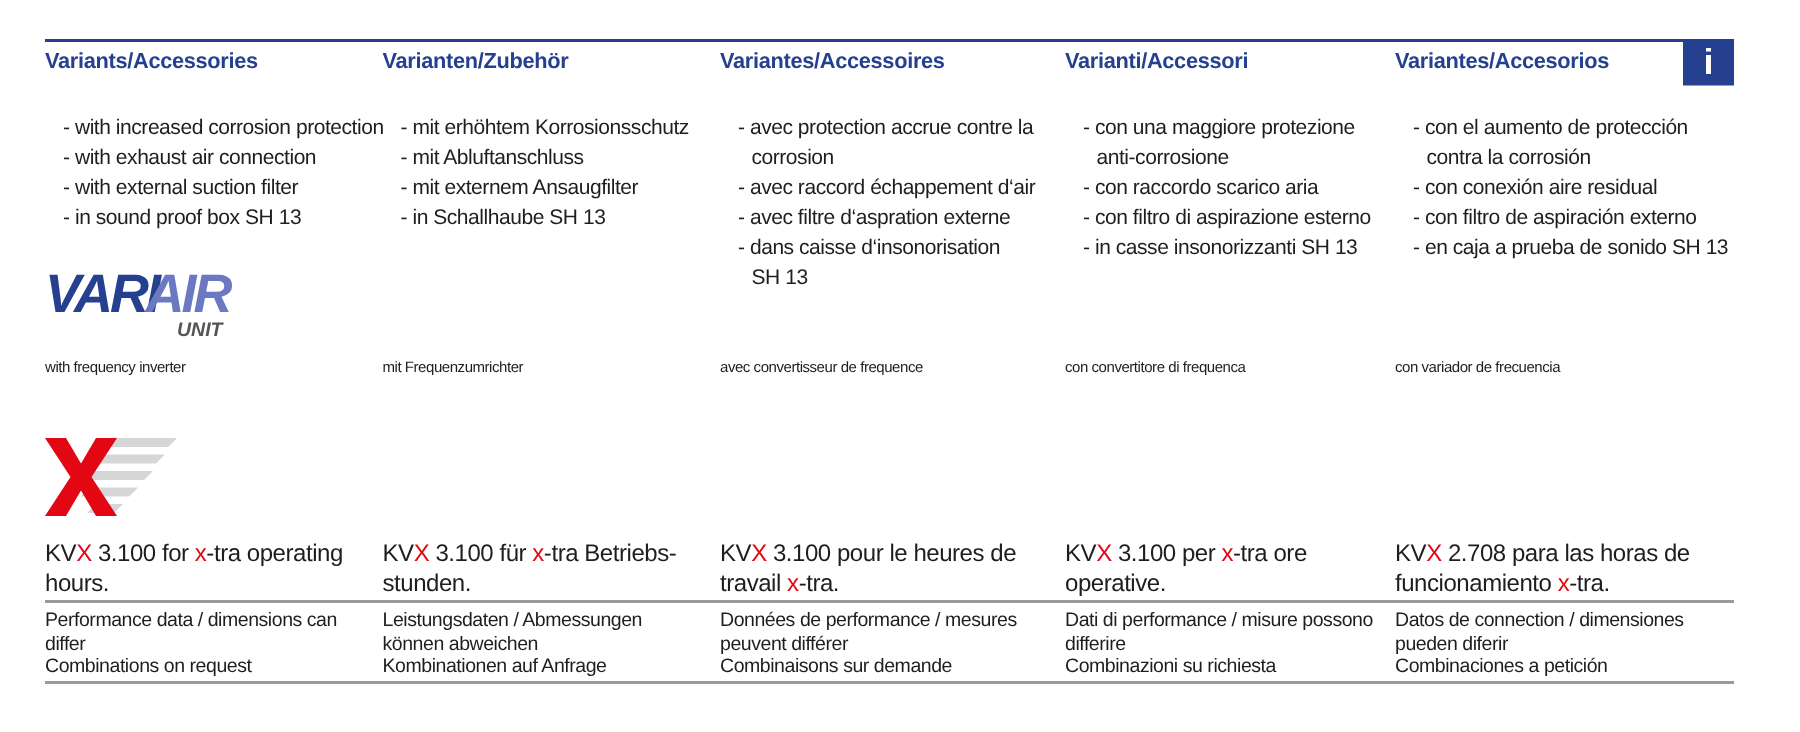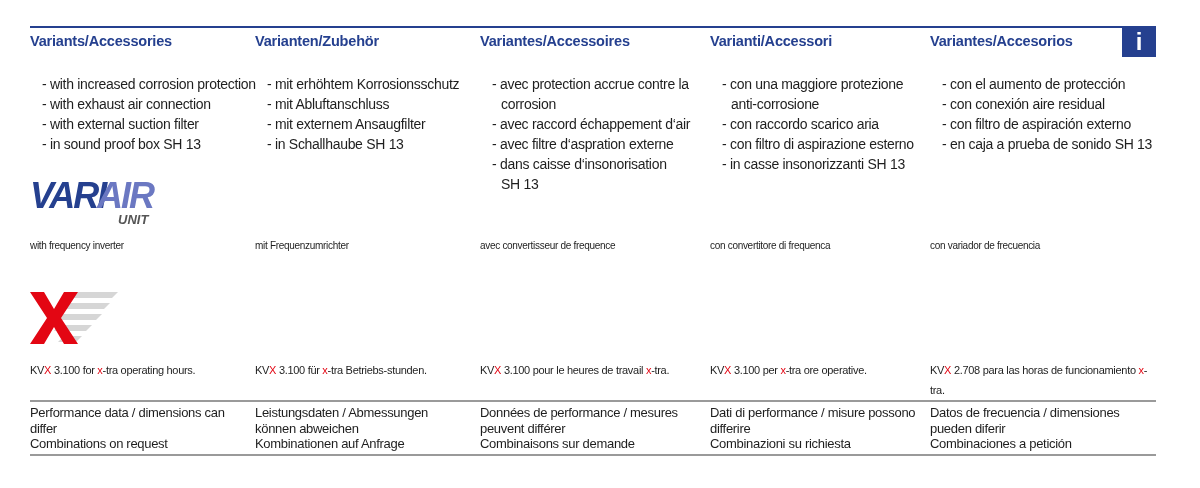--- a/index.html
+++ b/index.html
@@ -11,21 +11,21 @@
   .info-box span { color: #ffffff; font-weight: bold; font-size: 24px; font-family: "Liberation Sans", sans-serif; line-height: 1; }
   .col { position: absolute; width: 224px; }
   .c0 { left: 30px; } .c1 { left: 255px; } .c2 { left: 480px; } .c3 { left: 710px; } .c4 { left: 930px; }
   .heading { position: absolute; top: 33px; font-size: 14.5px; font-weight: bold; color: #25408f; letter-spacing: -0.2px; white-space: nowrap; text-align: center; }
   .list { position: absolute; top: 62px; font-size: 14px; line-height: 20px; letter-spacing: -0.3px; margin: 12px; padding: 0; list-style: none; }
   .list li { white-space: nowrap; }
   .list li .cont { display: block; padding-left: 9px; }
   .logo-variair { position: absolute; left: 30px; top: 174px; width: 130px; height: 54px; }
   .freq { position: absolute; top: 240px; font-size: 10px; letter-spacing: -0.3px; white-space: nowrap; }
   .logo-x { position: absolute; left: 30px; top: 292px; width: 88px; height: 52px; }
-  .kvx { position: absolute; top: 360px; font-size: 11px; line-height: 20px; letter-spacing: -0.3px; }
+  .kvx { position: absolute; top: 360px; font-size: 16px; line-height: 20px; letter-spacing: -0.3px; }
   .kvx .red { color: #e30613; }
   .rule { position: absolute; left: 30px; width: 1126px; height: 2px; background: #9a9a9a; }
   .rule1 { top: 400px; }
   .rule2 { top: 454px; }
   .foot { position: absolute; top: 405px; font-size: 13px; line-height: 15.5px; letter-spacing: -0.3px; }
 </style>
 </head>
 <body>
 
 <div class="topline"></div>
@@ -85,29 +85,29 @@
     </ul>
     <div class="freq c3">con convertitore di frequenca</div>
     <div class="kvx col c3"><span>KV</span><span class="red">X</span><span> 3.100 per </span><span class="red">x</span><span>-tra ore operative.</span></div>
     <div class="foot col c3">
       <div>Dati di performance / misure possono</div>
       <div>differire</div>
       <div>Combinazioni su richiesta</div>
     </div>
     <div class="heading c4">Variantes/Accesorios</div>
     <ul class="list c4">
-      <li><span>- con el aumento de protección</span></li>
+      <li><span>- con el aumento de protección</span><span class="cont">contra la corrosión</span></li>
       <li><span>- con conexión aire residual</span></li>
       <li><span>- con filtro de aspiración externo</span></li>
       <li><span>- en caja a prueba de sonido SH 13</span></li>
     </ul>
     <div class="freq c4">con variador de frecuencia</div>
     <div class="kvx col c4"><span>KV</span><span class="red">X</span><span> 2.708 para las horas de funcionamiento </span><span class="red">x</span><span>-tra.</span></div>
     <div class="foot col c4">
-      <div>Datos de frecuencia / dimensiones</div>
+      <div>Datos de connection / dimensiones</div>
       <div>pueden diferir</div>
       <div>Combinaciones a petición</div>
     </div>
   </div>
 
 <svg class="logo-variair" viewBox="0 0 130 54">
   <text x="0" y="34" font-family="Liberation Sans, sans-serif" font-weight="bold" font-style="italic" font-size="36" fill="#25408f" letter-spacing="-2">VARI</text>
   <text x="67" y="34" font-family="Liberation Sans, sans-serif" font-weight="bold" font-style="italic" font-size="36" fill="#6b78c2" letter-spacing="-2">AIR</text>
   <text x="88" y="50" font-family="Liberation Sans, sans-serif" font-weight="bold" font-style="italic" font-size="13" fill="#555555">UNIT</text>
 </svg>

